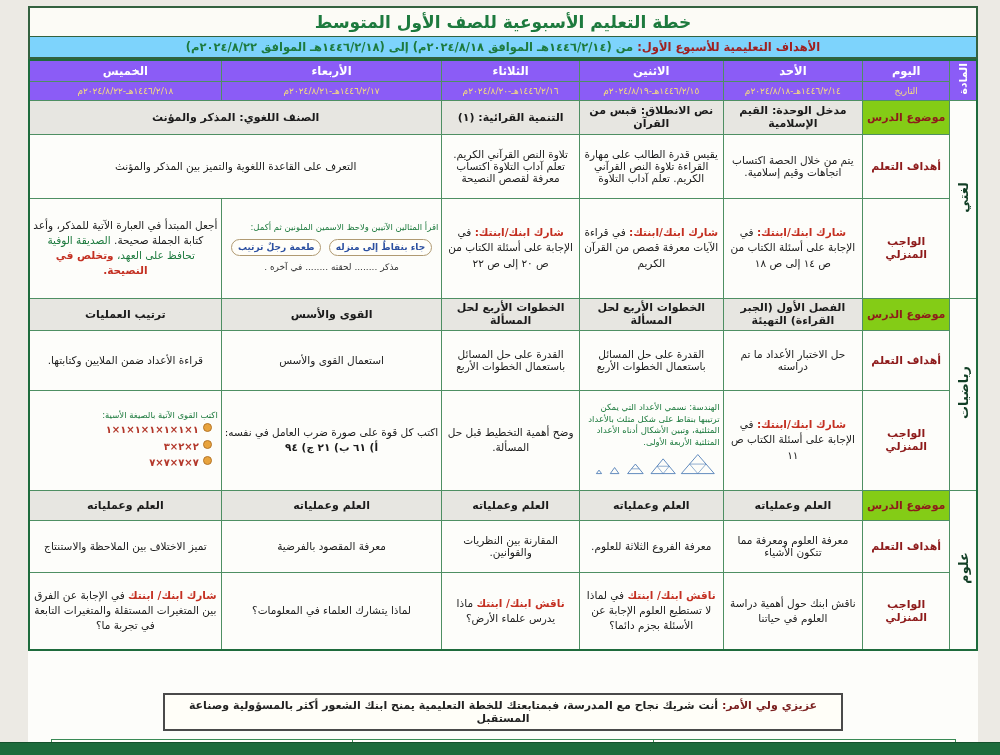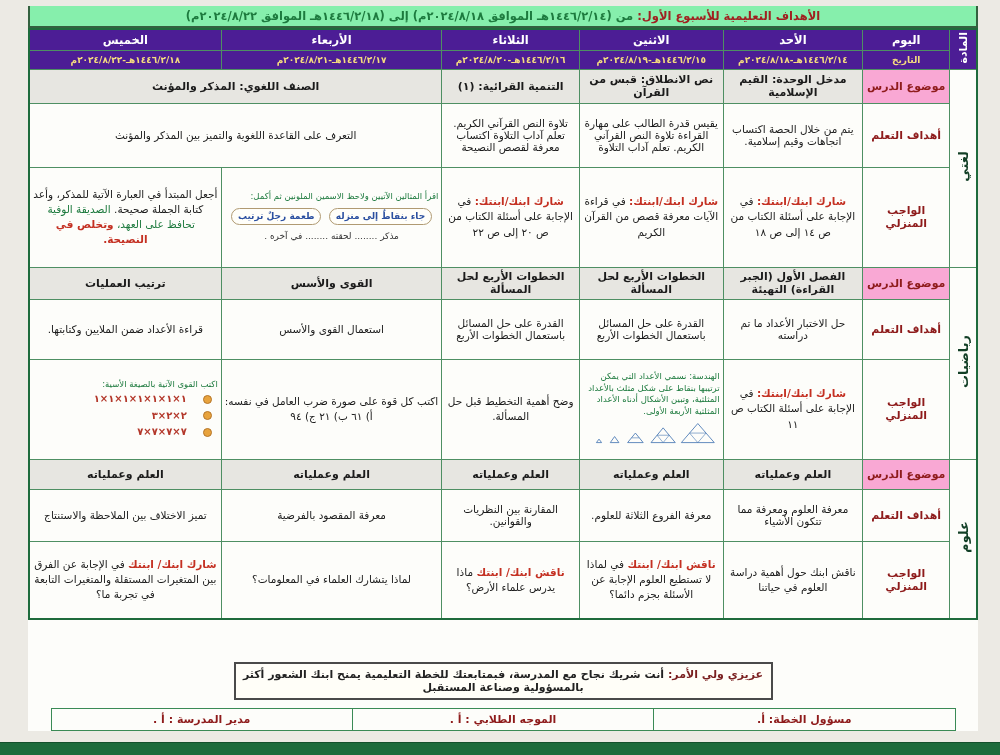--- a/index.html
+++ b/index.html
@@ -17,49 +17,49 @@
   }
   .title-box {
     border:2px solid #33613f; border-bottom:1px solid #33613f;
     background:#fcfbf6; text-align:center;
     font-size:17px; font-weight:bold; color:#1d7a3e;
     padding:4px 2px;
   }
   .subtitle {
     border:2px solid #33613f; border-top:none;
     text-align:center; font-size:11.5px; font-weight:bold;
-    padding:3px 2px; background:#86efac;
+    padding:3px 2px; background:#7dd3fc;
   }
   .subtitle .sub-label { color:#a02020; }
   .subtitle .sub-range { color:#1d7a3e; }
 
   table.plan {
     width:100%; border-collapse:collapse; table-layout:fixed;
     background:#fdfdfa; border:2px solid #1e6b3c;
   }
   .plan th, .plan td {
     border:1px solid #4e8f63;
     font-size:10.5px; text-align:center; vertical-align:middle;
     padding:2px 3px; color:#1b1b1b; overflow:hidden;
   }
-  tr.hdr th { background:#4c1d95; color:#ffffff; font-weight:bold; font-size:11.5px; padding:2px; }
-  tr.dates th { font-size:9px; color:#f5dd7e; font-weight:bold; padding:1px; }
+  tr.hdr th { background:#8b5cf6; color:#ffffff; font-weight:bold; font-size:11.5px; padding:2px; }
+  tr.dates th { font-size:9px; color:#f5dd7e; font-weight:normal; padding:1px; }
 
   .vert {
     writing-mode:vertical-rl; transform:rotate(180deg);
     display:inline-block; font-weight:bold; white-space:nowrap;
   }
   th .vert { color:#fff; font-size:11px; }
   td.subject-cell { background:#fdfdfa; }
   td.subject-cell .vert { color:#123f26; font-size:13px; letter-spacing:2px; }
 
   tr.topic td { background:#e7e6e1; font-weight:bold; font-size:11px; }
   tr.topic td.subject-cell { background:#fdfdfa; }
   td.row-label { color:#8e1b1b; font-weight:bold; font-size:11px; }
-  tr.topic td.row-label { background:#f9a8d4; }
+  tr.topic td.row-label { background:#84cc16; }
 
   .r-hdr1 { height:20px; } .r-hdr2 { height:18px; }
   .r-a-topic { height:34px; } .r-a-obj { height:64px; } .r-a-hw { height:100px; }
   .r-m-topic { height:32px; } .r-m-obj { height:60px; } .r-m-hw { height:100px; }
   .r-s-topic { height:30px; } .r-s-obj { height:52px; } .r-s-hw { height:78px; }
 
   .rp { color:#c43022; font-weight:bold; }
   .red-b { color:#c43022; font-weight:bold; }
   .green { color:#1d7a3e; font-weight:normal; }
   .tiny { font-size:8.5px; line-height:1.35; display:block; text-align:right; }
@@ -68,26 +68,26 @@
   .hand-boxes { margin-top:4px; text-align:center; }
   .hand-box {
     display:inline-block; border:1px solid #b09a72; border-radius:9px;
     padding:1px 6px; color:#2b4fa0; font-size:9px; margin:1px 2px;
     background:#fffef9; font-weight:bold;
   }
   .fill-line { font-size:9px; margin-top:4px; color:#333; }
 
   .tri-svg { display:block; margin:3px auto 0 auto; }
 
-  .expr-line { display:flex; align-items:center; justify-content:flex-start; gap:16px; margin-top:2px; padding-right:6px; }
+  .expr-line { display:flex; justify-content:flex-start; gap:4px; margin-top:2px; padding-right:6px; }
   .bullet-icon { width:9px; height:9px; border-radius:50%; background:#e8a33d; border:1px solid #b5762a; display:inline-block; flex:0 0 auto; }
   .expr { color:#b3372a; font-weight:bold; font-size:10px; letter-spacing:1px; }
 
   .notice {
-    margin:42px auto 0 auto; width:539px;
+    margin:42px auto 0 auto; width:680px;
     border:2px solid #4a4a4a; background:#fffef8;
     text-align:center; font-size:11px; font-weight:bold;
     padding:4px 6px; color:#222;
   }
   .notice .n-prefix { color:#7a1f1f; }
 
   .footer-strip {
     margin:8px auto 0 auto; width:905px;
     display:flex; border:1.5px solid #3a8a55; background:#fdfdfa;
   }
@@ -101,20 +101,21 @@
   .bottom-bar {
     position:absolute; bottom:0; left:0; width:1000px; height:13px;
     background:#1d6b3c; border-top:1px solid #14502c;
   }
 </style>
 </head>
 <body>
 
 <div class="doc">
 
+  <div class="title-box">خطة التعليم الأسبوعية للصف الأول المتوسط</div>
 
   <div class="subtitle">
     <span class="sub-label">الأهداف التعليمية للأسبوع الأول:</span>
     <span class="sub-range">من (١٤٤٦/٢/١٤هـ الموافق ٢٠٢٤/٨/١٨م) إلى (١٤٤٦/٢/١٨هـ الموافق ٢٠٢٤/٨/٢٢م)</span>
   </div>
 
   <table class="plan">
     <colgroup>
       <col style="width:27px">
         <col style="width:86px">
@@ -225,21 +226,21 @@
             <path d="M110 24 L129 2 L148 24 Z"></path>
             <path d="M119.5 13 L138.5 13 M129 24 L119.5 13 M129 24 L138.5 13" stroke-width="0.7"></path>
           </g>
         </svg>
       </td>
       <td class="hw">
         <span>وضح أهمية التخطيط قبل حل المسألة.</span>
       </td>
       <td class="hw">
         <span>اكتب كل قوة على صورة ضرب العامل في نفسه:</span>
-        <div style="margin-top:0;">أ) ٦١      ب) ٢١      ج) ٩٤</div>
+        <div style="margin-top:0;font-weight:bold;">أ) ٦١      ب) ٢١      ج) ٩٤</div>
       </td>
       <td class="hw">
         <span class="green tiny">اكتب القوى الآتية بالصيغة الأسية:</span>
         <div class="expr-line">
           <span class="bullet-icon"></span>
           <span class="expr">١×١×١×١×١×١×١</span>
         </div>
         <div class="expr-line">
           <span class="bullet-icon"></span>
           <span class="expr">٢×٢×٣</span>

